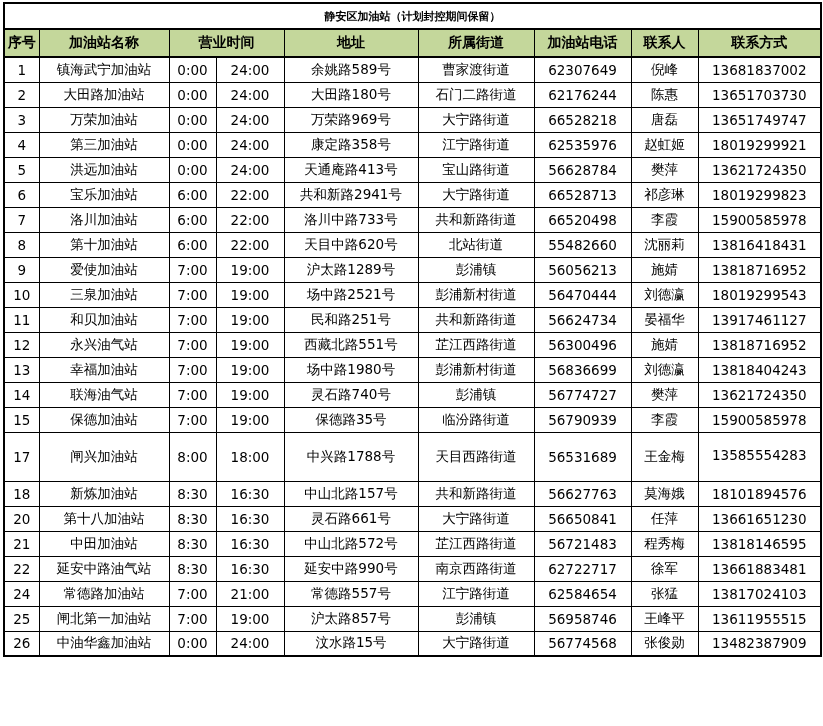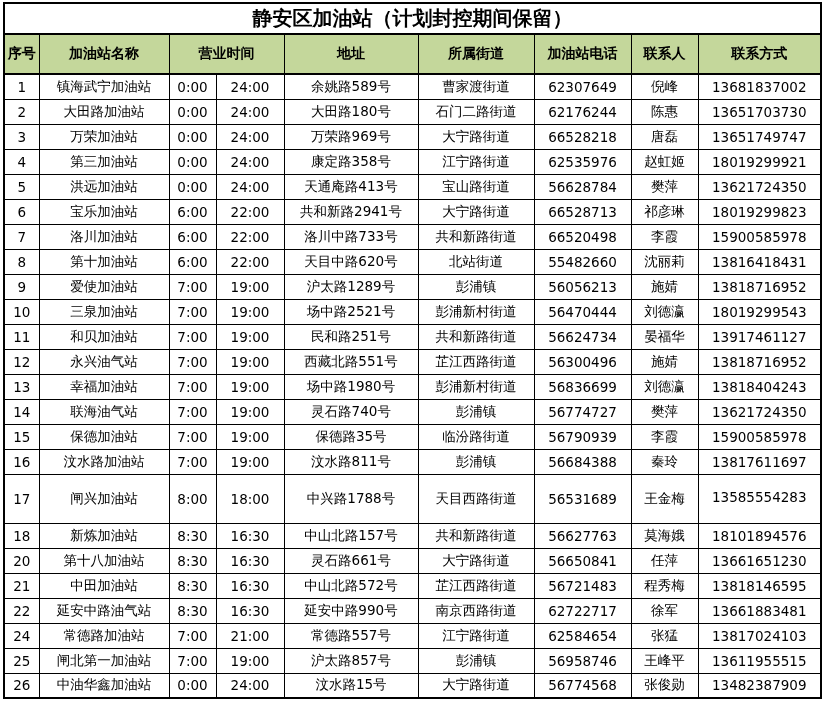--- a/index.html
+++ b/index.html
@@ -20,27 +20,27 @@
     text-align: center;
     vertical-align: middle;
     font-size: 13.5px;
     padding: 1px 2px;
     overflow: hidden;
     white-space: nowrap;
   }
   table { border: 2px solid #000000; }
   tr.title-row td {
     height: 26px;
-    font-size: 20px;
+    font-size: 11px;
     font-weight: bold;
     background: #ffffff;
     border-bottom: 2px solid #000000;
   }
   tr.header-row th {
-    height: 40px;
+    height: 28px;
     font-size: 14px;
     font-weight: bold;
     background: #c4d79b;
     border-bottom: 2px solid #000000;
   }
   tbody tr { height: 25px; }
   tbody tr.tall { height: 49px; }
   tbody tr.tall td.cell-mobile { vertical-align: top; padding-top: 14px; }
   td.cell-name { letter-spacing: 0px; }
 </style>
@@ -233,31 +233,20 @@
         <td class="cell-no">15</td>
         <td class="cell-name">保德加油站</td>
         <td class="cell-open">7:00</td>
         <td class="cell-close">19:00</td>
         <td class="cell-address">保德路35号</td>
         <td class="cell-street">临汾路街道</td>
         <td class="cell-phone">56790939</td>
         <td class="cell-contact">李霞</td>
         <td class="cell-mobile">15900585978</td>
       </tr>
-      <tr>
-        <td class="cell-no">16</td>
-        <td class="cell-name">汶水路加油站</td>
-        <td class="cell-open">7:00</td>
-        <td class="cell-close">19:00</td>
-        <td class="cell-address">汶水路811号</td>
-        <td class="cell-street">彭浦镇</td>
-        <td class="cell-phone">56684388</td>
-        <td class="cell-contact">秦玲</td>
-        <td class="cell-mobile">13817611697</td>
-      </tr>
       <tr class="tall">
         <td class="cell-no">17</td>
         <td class="cell-name">闸兴加油站</td>
         <td class="cell-open">8:00</td>
         <td class="cell-close">18:00</td>
         <td class="cell-address">中兴路1788号</td>
         <td class="cell-street">天目西路街道</td>
         <td class="cell-phone">56531689</td>
         <td class="cell-contact">王金梅</td>
         <td class="cell-mobile">13585554283</td>

